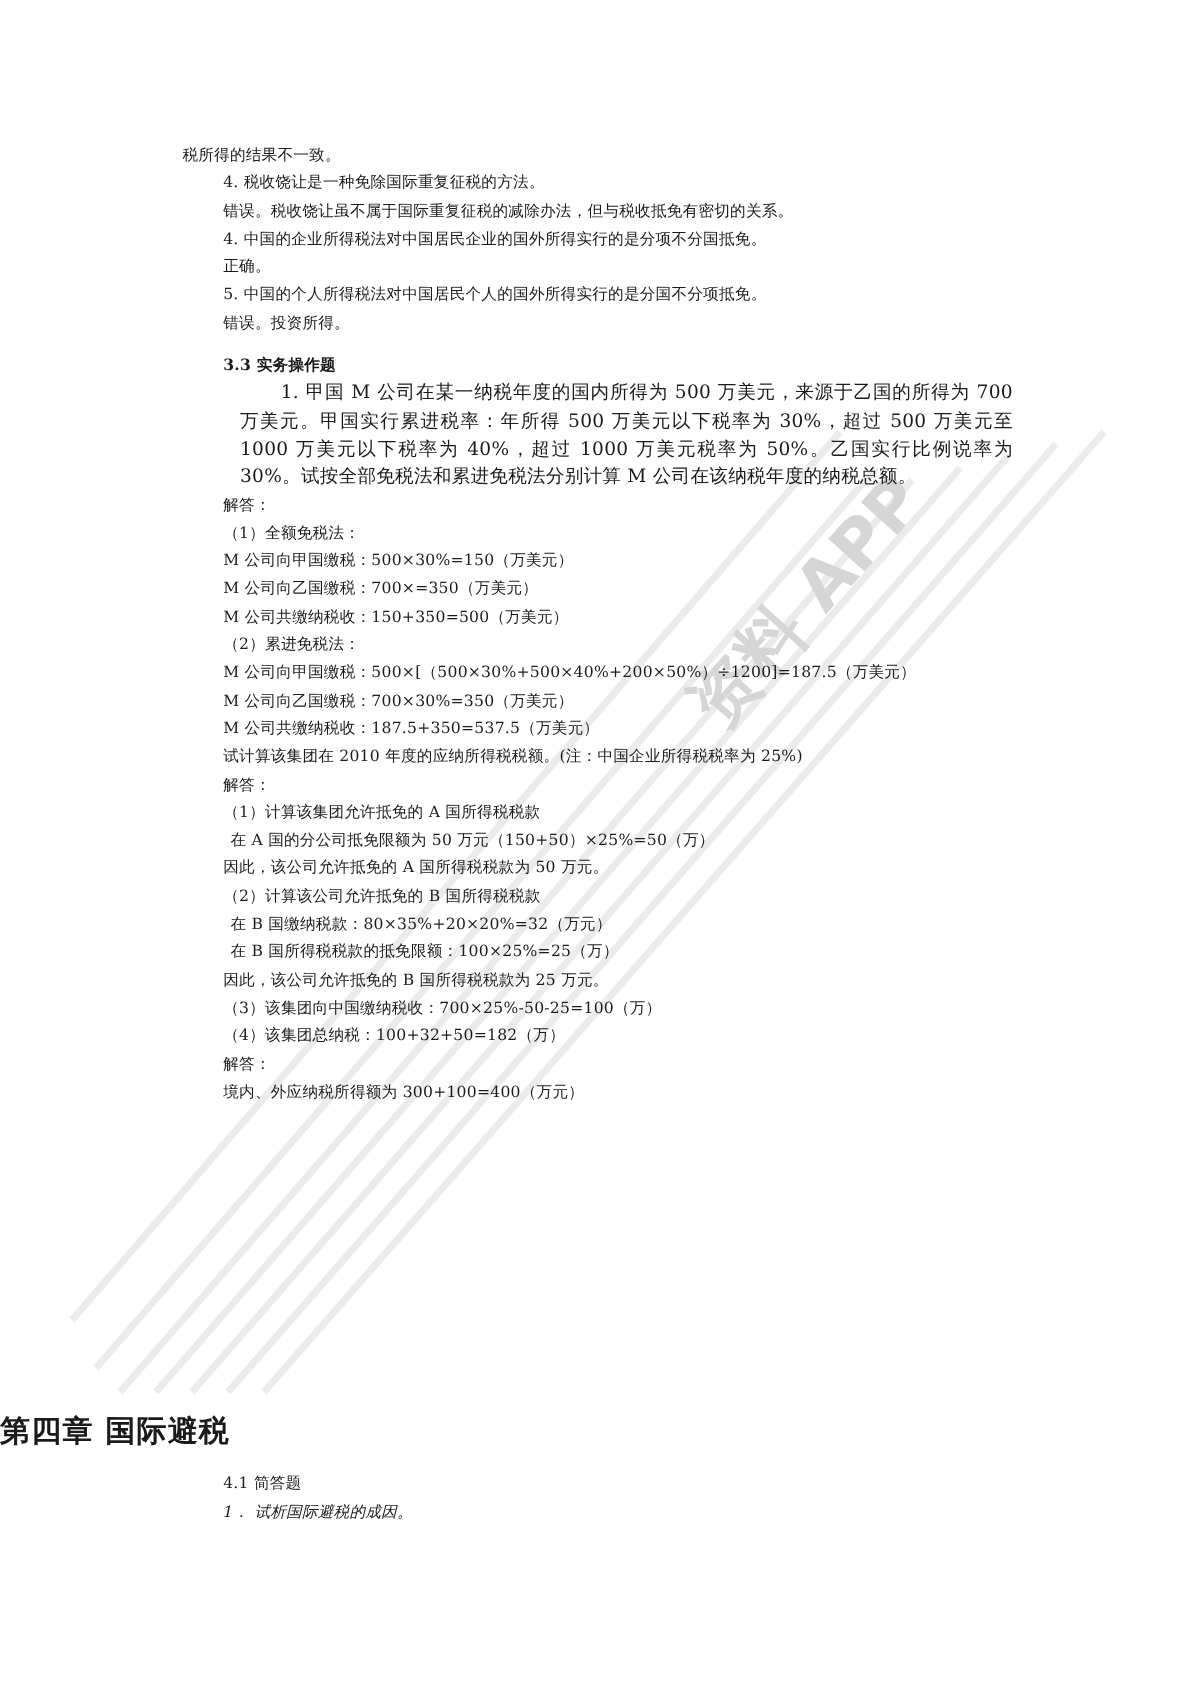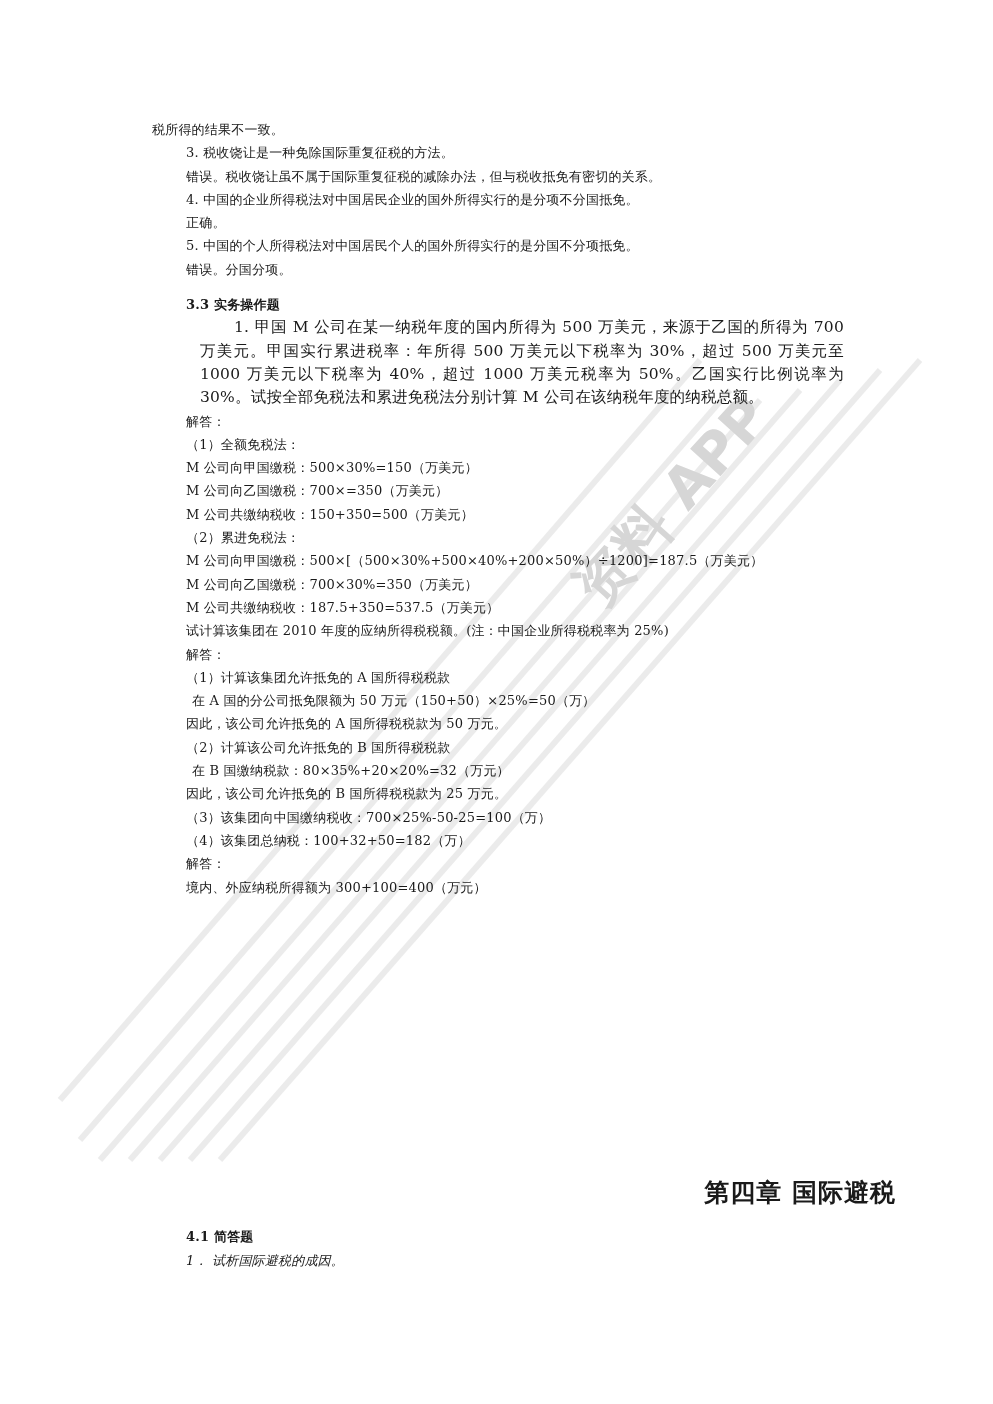--- a/index.html
+++ b/index.html
@@ -11,26 +11,26 @@
     position: absolute; left: 40px; top: 280px; width: 900px; height: 900px;
     pointer-events: none; z-index: 0;
   }
   .page { position: absolute; left: 152px; top: 118px; width: 692px; z-index: 1; }
   .ln { font-size: 13px; line-height: 23.3px; height: 23.3px; white-space: nowrap; letter-spacing: 0.2px; }
   .ln.i1 { padding-left: 34px; }
   .ln.i2 { padding-left: 40px; }
   .para { font-size: 15.5px; line-height: 23.3px; text-align: justify; text-indent: 34px; letter-spacing: 0.2px; margin-left: 48px; }
   .bold { font-weight: bold; margin-top: 12px; }
   .chapter {
-    position: absolute; left: 0; width: 896px; top: 1176px; text-align: right;
+    position: absolute; left: 0; width: 896px; top: 1176px; text-align: left;
     font-family: "DejaVu Sans", "Liberation Sans", sans-serif; font-weight: bold; font-size: 25px; letter-spacing: 1px;
   }
   .after { position: absolute; left: 186px; top: 1225px; z-index: 1; }
   .after .ln { height: 24px; line-height: 24px; }
-  .after .sect { font-weight: bold; }
+  .after .sect { font-weight: normal; }
   .after .q { padding-left: 0; font-style: italic; }
 </style>
 </head>
 <body>
 
 <svg class="watermark" viewBox="0 0 900 900">
   <g opacity="0.35" stroke="#c8c8c8" fill="none" stroke-width="6">
     <line x1="60" y1="880" x2="720" y2="120"></line>
     <line x1="90" y1="880" x2="760" y2="110"></line>
     <line x1="120" y1="880" x2="800" y2="100"></line>
@@ -38,26 +38,26 @@
     <line x1="40" y1="860" x2="690" y2="110"></line>
     <line x1="150" y1="880" x2="840" y2="90"></line>
     <line x1="180" y1="880" x2="880" y2="80"></line>
   </g>
   <text x="560" y="330" transform="rotate(-48 560 330)" font-size="56" fill="#d6d6d6" font-family="DejaVu Sans, sans-serif" font-weight="bold">资料 APP</text>
 </svg>
 
 <div class="page">
   <div class="ln">税所得的结果不一致。</div>
 
-  <div class="ln i1">3. 税收饶让是一种免除国际重复征税的方法。</div>
+  <div class="ln i1">4. 税收饶让是一种免除国际重复征税的方法。</div>
   <div class="ln i1">错误。税收饶让虽不属于国际重复征税的减除办法，但与税收抵免有密切的关系。</div>
   <div class="ln i1">4. 中国的企业所得税法对中国居民企业的国外所得实行的是分项不分国抵免。</div>
   <div class="ln i1">正确。</div>
   <div class="ln i1">5. 中国的个人所得税法对中国居民个人的国外所得实行的是分国不分项抵免。</div>
-  <div class="ln i1">错误。分国分项。</div>
+  <div class="ln i1">错误。投资所得。</div>
 
   <div class="ln i1 bold">3.3 实务操作题</div>
 
   <div class="para">1. 甲国 M 公司在某一纳税年度的国内所得为 500 万美元，来源于乙国的所得为 700 万美元。甲国实行累进税率：年所得 500 万美元以下税率为 30%，超过 500 万美元至 1000 万美元以下税率为 40%，超过 1000 万美元税率为 50%。乙国实行比例说率为 30%。试按全部免税法和累进免税法分别计算 M 公司在该纳税年度的纳税总额。</div>
   <div class="ln i1">解答：</div>
   <div class="ln i1">（1）全额免税法：</div>
   <div class="ln i1">M 公司向甲国缴税：500×30%=150（万美元）</div>
   <div class="ln i1">M 公司向乙国缴税：700×=350（万美元）</div>
   <div class="ln i1">M 公司共缴纳税收：150+350=500（万美元）</div>
   <div class="ln i1">（2）累进免税法：</div>
@@ -65,20 +65,21 @@
   <div class="ln i1">M 公司向乙国缴税：700×30%=350（万美元）</div>
   <div class="ln i1">M 公司共缴纳税收：187.5+350=537.5（万美元）</div>
 
   <div class="ln i1">试计算该集团在 2010 年度的应纳所得税税额。(注：中国企业所得税税率为 25%)</div>
   <div class="ln i1">解答：</div>
   <div class="ln i1">（1）计算该集团允许抵免的 A 国所得税税款</div>
   <div class="ln i2">在 A 国的分公司抵免限额为 50 万元（150+50）×25%=50（万）</div>
   <div class="ln i1">因此，该公司允许抵免的 A 国所得税税款为 50 万元。</div>
   <div class="ln i1">（2）计算该公司允许抵免的 B 国所得税税款</div>
   <div class="ln i2">在 B 国缴纳税款：80×35%+20×20%=32（万元）</div>
+  <div class="ln i2">在 B 国所得税税款的抵免限额：100×25%=25（万）</div>
   <div class="ln i1">因此，该公司允许抵免的 B 国所得税税款为 25 万元。</div>
   <div class="ln i1">（3）该集团向中国缴纳税收：700×25%-50-25=100（万）</div>
   <div class="ln i1">（4）该集团总纳税：100+32+50=182（万）</div>
 
   <div class="ln i1">解答：</div>
   <div class="ln i1">境内、外应纳税所得额为 300+100=400（万元）</div>
 </div>
 
 <div class="chapter">第四章  国际避税</div>
 

